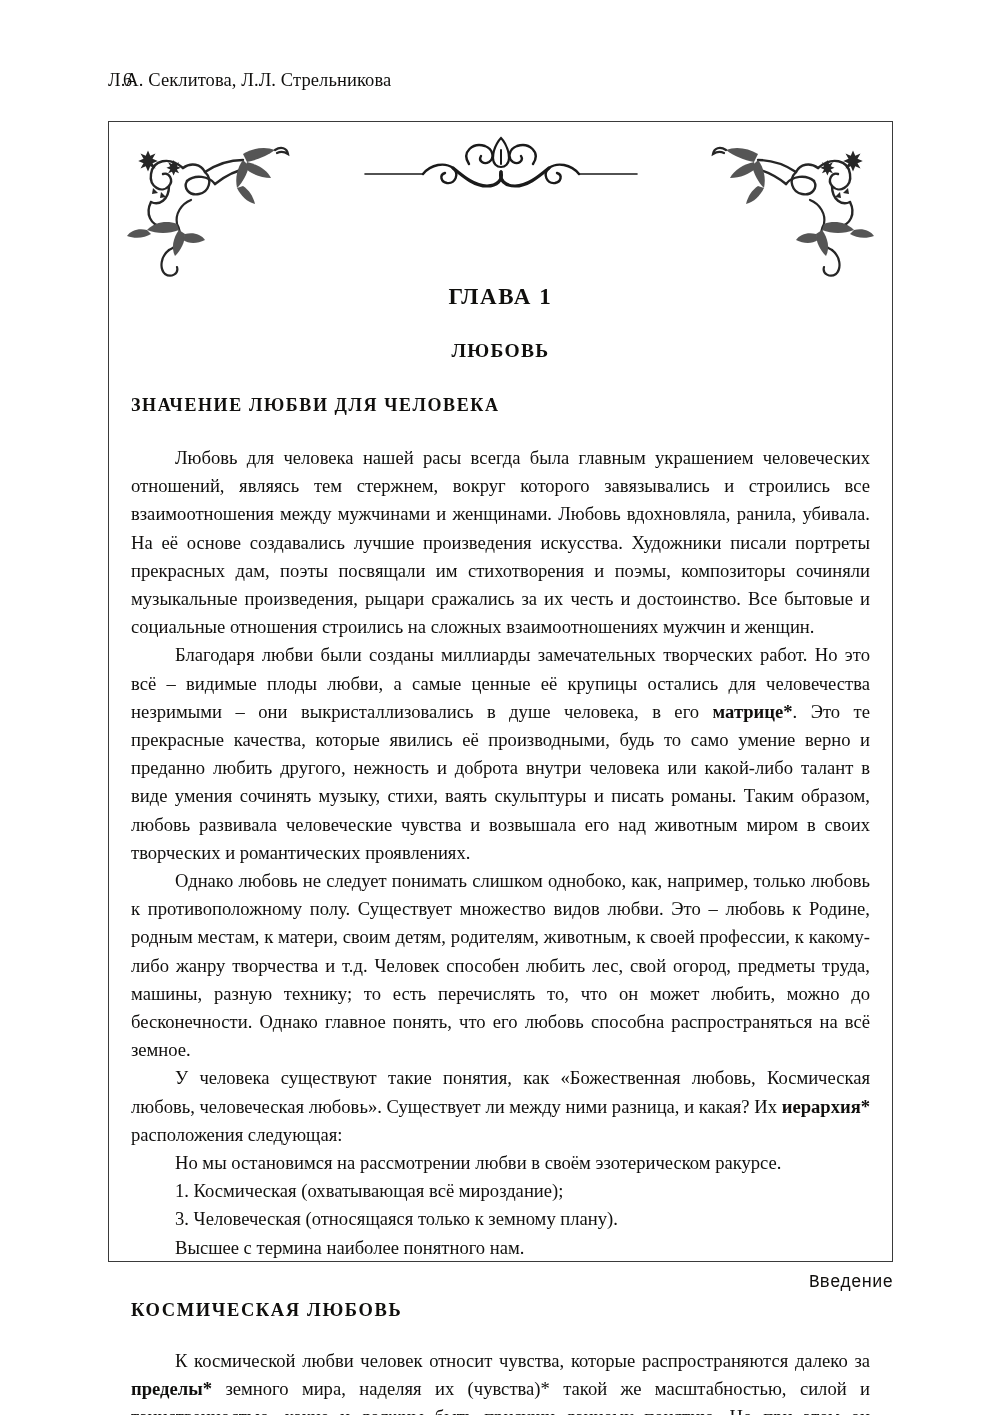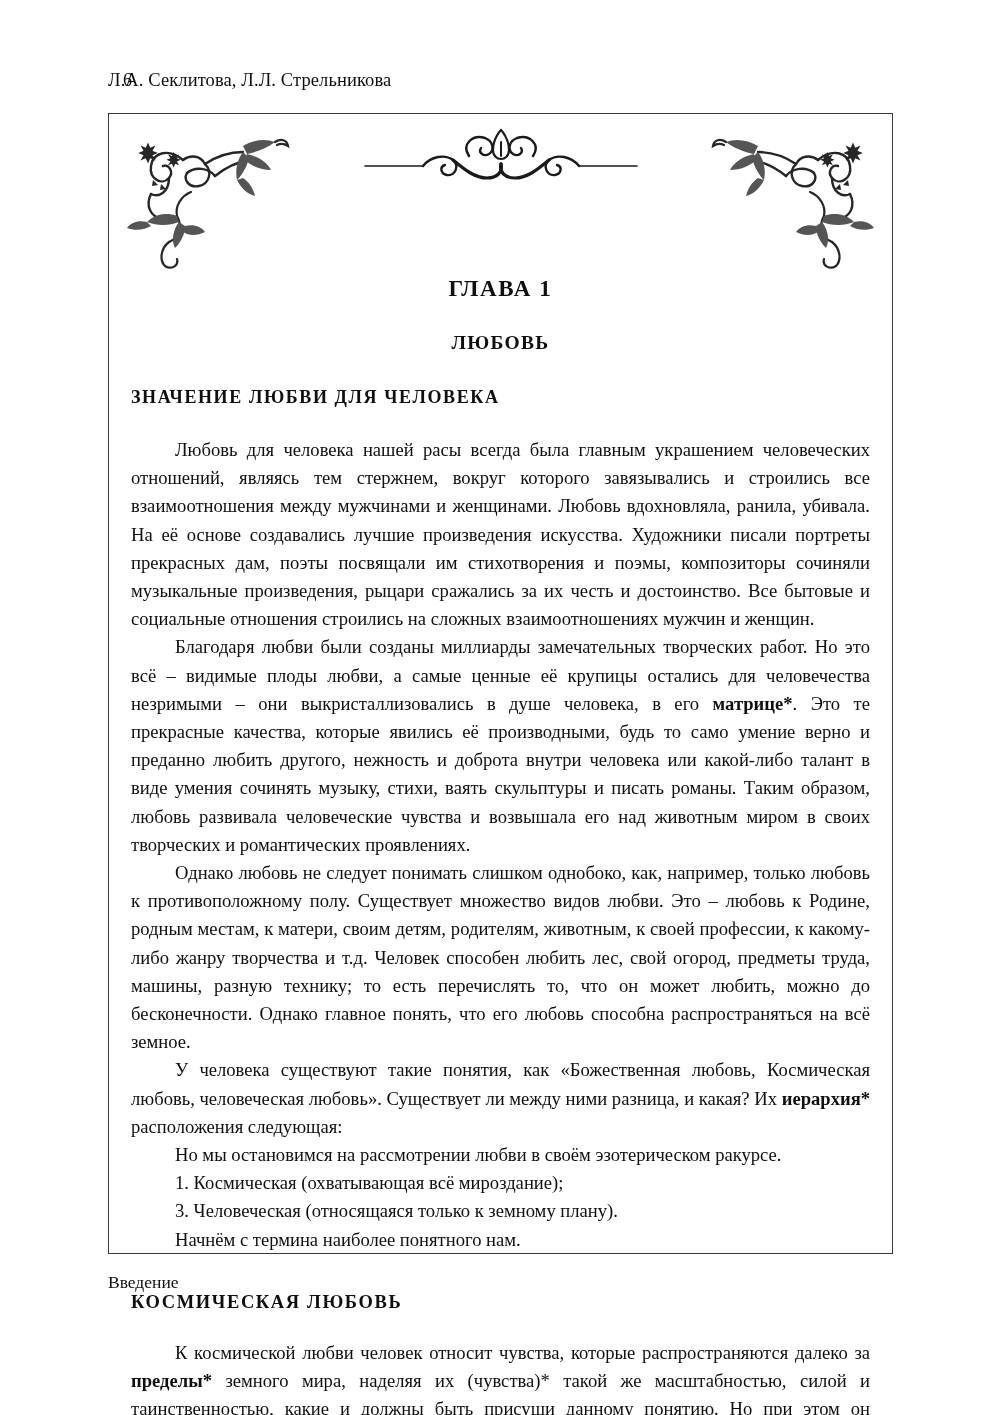--- a/index.html
+++ b/index.html
@@ -39,21 +39,21 @@
     text-align: left;
     font-size: 18.5px;
     line-height: 24px;
     letter-spacing: 0.1px;
   }
 
   
   .page-frame {
     position: absolute;
     left: 108px;
-    top: 113px;
+    top: 121px;
     width: 785px;
     height: 1141px;
     border: 1.4px solid #3a3a3a;
     box-sizing: border-box;
   }
 
   
   .ornament-band {
     position: relative;
     height: 160px;
@@ -131,22 +131,23 @@
     margin-top: 26px;
   }
   b { font-weight: bold; }
 
   
   .page-footer {
     position: absolute;
     top: 1272px;
     left: 108px;
     width: 785px;
-    text-align: left;
+    text-align: right;
     font-size: 17.5px;
+    font-family: Liberation Mono, monospace;
   }
 </style>
 </head>
 <body>
 
 <div class="running-head">
   <div class="folio">6</div>
   <div class="head-authors">Л.А. Секлитова, Л.Л. Стрельникова</div>
 </div>
 
@@ -262,21 +263,21 @@
 
     <p class="body-par">Однако любовь не следует понимать слишком однобоко, как, например, только любовь к противоположному полу. Существует множество видов любви. Это – любовь к Родине, родным местам, к матери, своим детям, родителям, животным, к своей профессии, к какому-либо жанру творчества и т.д. Человек способен любить лес, свой огород, предметы труда, машины, разную технику; то есть перечислять то, что он может любить, можно до бесконечности. Однако главное понять, что его любовь способна распространяться на всё земное.</p>
 
     <p class="body-par"><span>У человека существуют такие понятия, как «Божественная любовь, Космическая любовь, человеческая любовь». Существует ли между ними разница, и какая? Их </span><b>иерархия*</b><span> расположения следующая:</span></p>
 
     <p class="body-par">Но мы остановимся на рассмотрении любви в своём эзотерическом ракурсе.</p>
 
     <p class="list-item">1. Космическая (охватывающая всё мироздание);</p>
     <p class="list-item">3. Человеческая (относящаяся только к земному плану).</p>
 
-    <p class="list-item">Начнём с термина наиболее понятного нам.</p>
+    <p class="list-item">Высшее с термина наиболее понятного нам.</p>
 
     <h3 class="section-title inner">КОСМИЧЕСКАЯ ЛЮБОВЬ</h3>
 
     <p class="body-par last-block"><span>К космической любви человек относит чувства, которые распространяются далеко за </span><b>пределы*</b><span> земного мира, наделяя их (чувства)* такой же масштабностью, силой и таинственностью, какие и должны быть присущи данному понятию. Но при этом он обязательно Высшее приземля-</span></p>
 
   </div>
 </div>
 
 <div class="page-footer">Введение</div>
 

